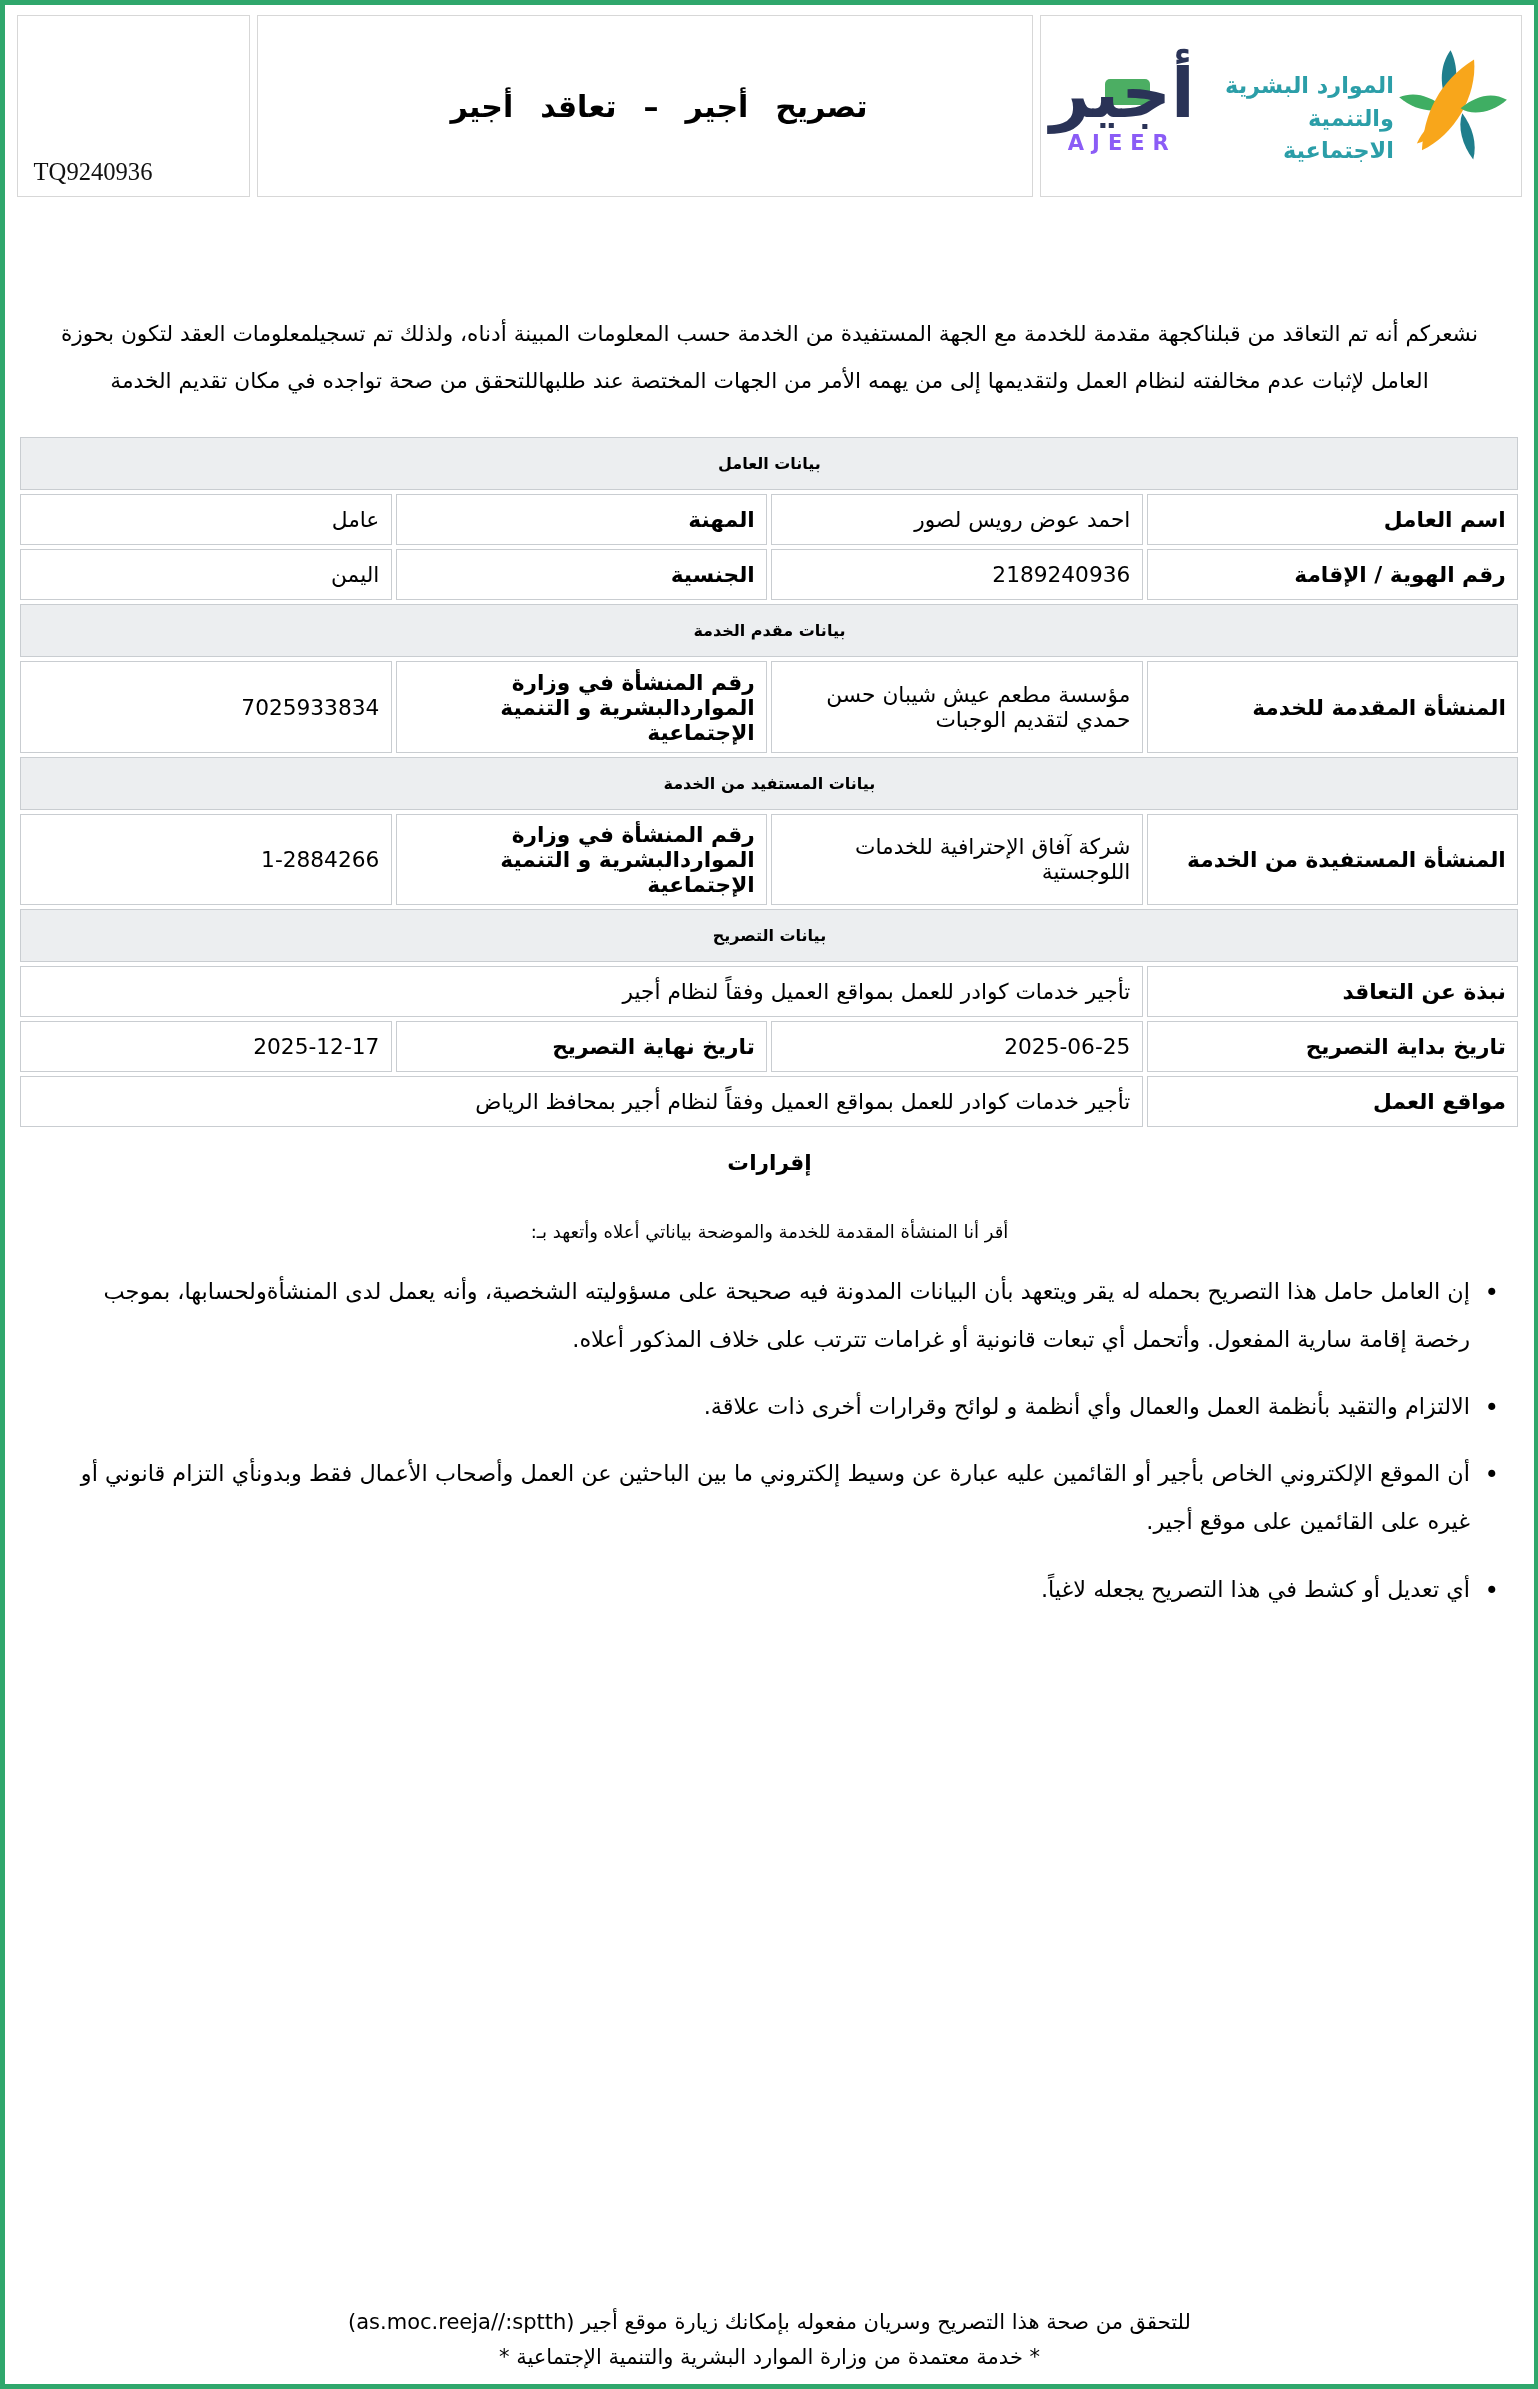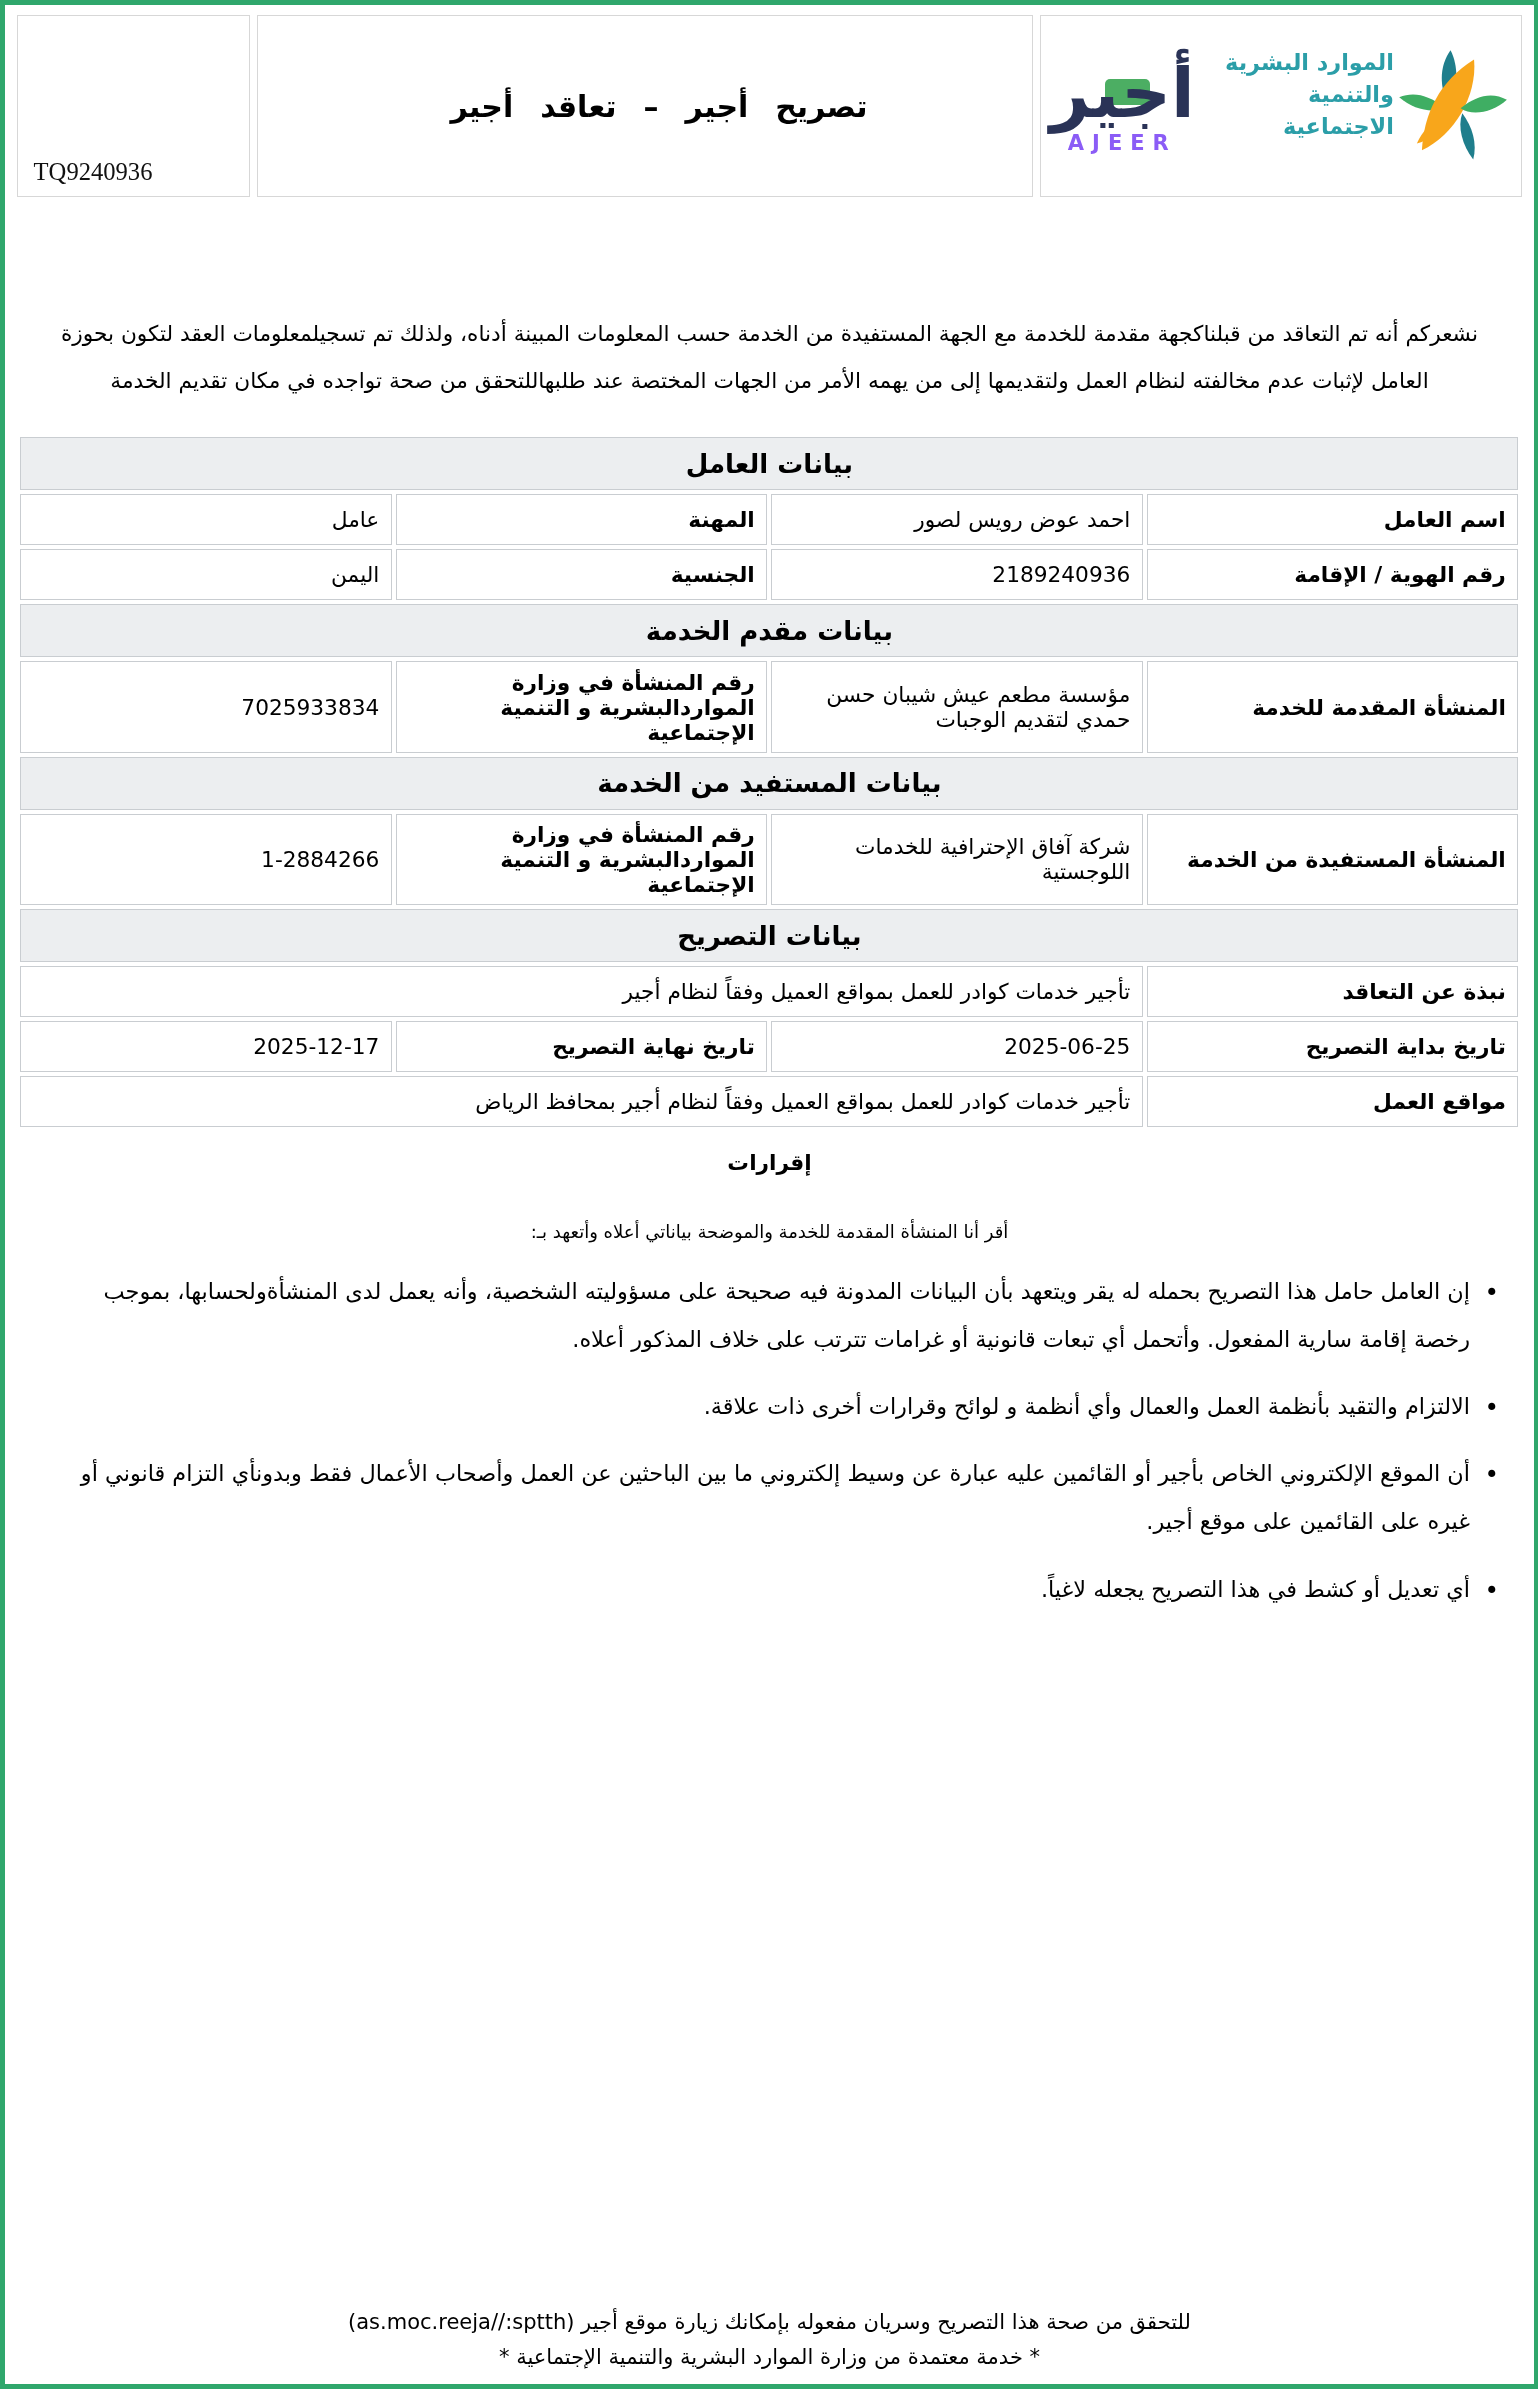--- a/index.html
+++ b/index.html
@@ -24,34 +24,34 @@
   .doc-title { direction:rtl; font-size:30px; font-weight:bold; word-spacing:0.55em; }
   .logo-box { width:482px; display:flex; align-items:center; justify-content:space-evenly; padding:0 8.7px; }
 
   .ajeer-logo { text-align:center; position:relative; }
   .ajeer-ar { position:relative; z-index:1; direction:rtl; font-size:69px; line-height:1.05;
               font-weight:bold; color:#2A3357; }
   .ajeer-green-block { position:absolute; z-index:0; top:21.7px; right:45px; width:45px; height:26px;
               background:#4CAE63; border-radius:5px; }
   .ajeer-latin { color:#8b5cf6; font-weight:bold; font-size:21px; letter-spacing:8px; margin-top:1.4px; }
 
-  .ministry-logo { display:flex; align-items:flex-start; gap:1px; direction:ltr; }
+  .ministry-logo { display:flex; align-items:flex-end; gap:1px; direction:ltr; }
   .ministry-text { direction:rtl; text-align:right; color:#2B9EA8; font-weight:bold;
                    font-size:22.4px; line-height:1.45; }
 
   
   .intro { margin:114px 51px 0 51px; text-align:center; font-size:21.7px; line-height:2.15; }
 
   
   table.data-table { width:calc(100% - 23px); margin:29px 11.6px 0 11.6px;
                      border-collapse:separate; border-spacing:4.3px; table-layout:fixed; direction:rtl; }
   table.data-table td { border:1.4px solid #C9CDD1; background:#fff; padding:7.2px 11.6px;
                         font-size:21.7px; vertical-align:middle; text-align:right; overflow:hidden; }
   td.label-cell { background:#ECEEF0; font-weight:bold; font-size:21px; }
-  tr.section-row td { background:#ECEEF0; text-align:center; font-weight:bold; font-size:26px; height:53px; }
+  tr.section-row td { background:#ECEEF0; text-align:center; font-weight:bold; font-size:16px; height:53px; }
   tr.data-row td { height:51px; }
   tr.tall-row td { height:81px; }
 
   
   .decl-heading { text-align:center; font-size:21.7px; font-weight:600; margin-top:19px; }
   .decl-intro { text-align:center; margin:46px 32px 0 32px; font-size:18px; }
   .decl-list { list-style:none; margin:24.6px 32px 0 65px; padding:0; font-size:22.4px; line-height:2.15; }
   .decl-list li { position:relative; padding-right:32px; margin-bottom:19px; text-align:right; }
   .decl-list li::before { content:"\2022"; position:absolute; right:2.9px; top:0; font-size:24.6px; }
 

